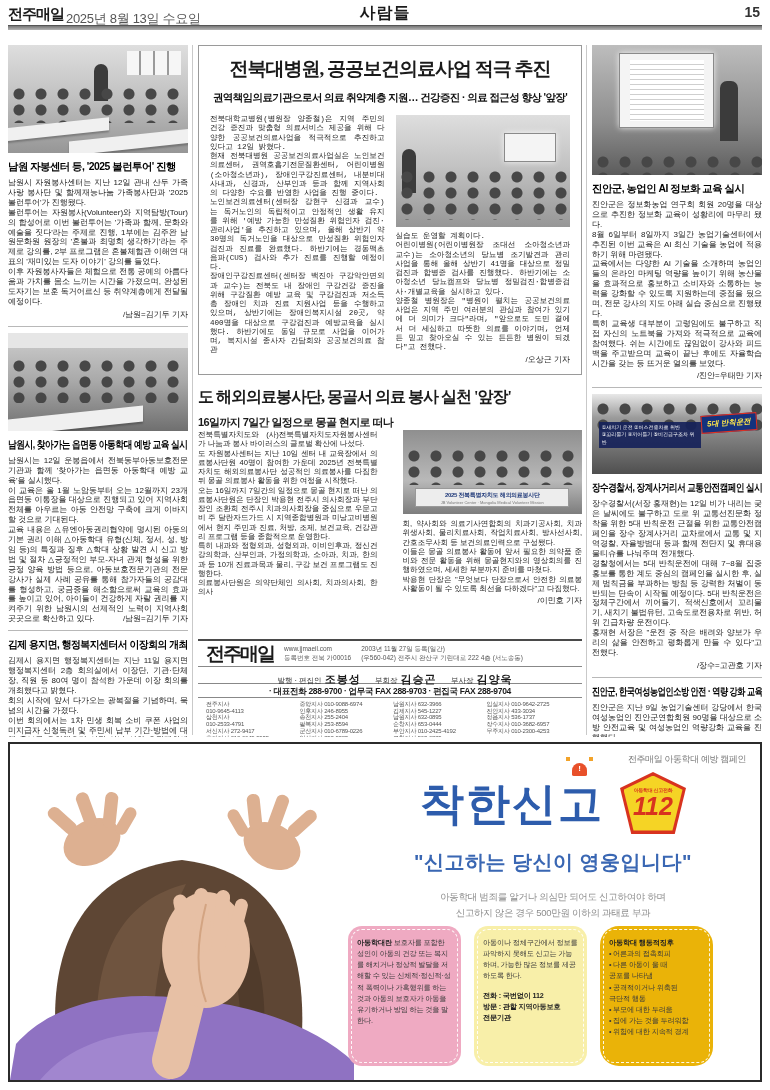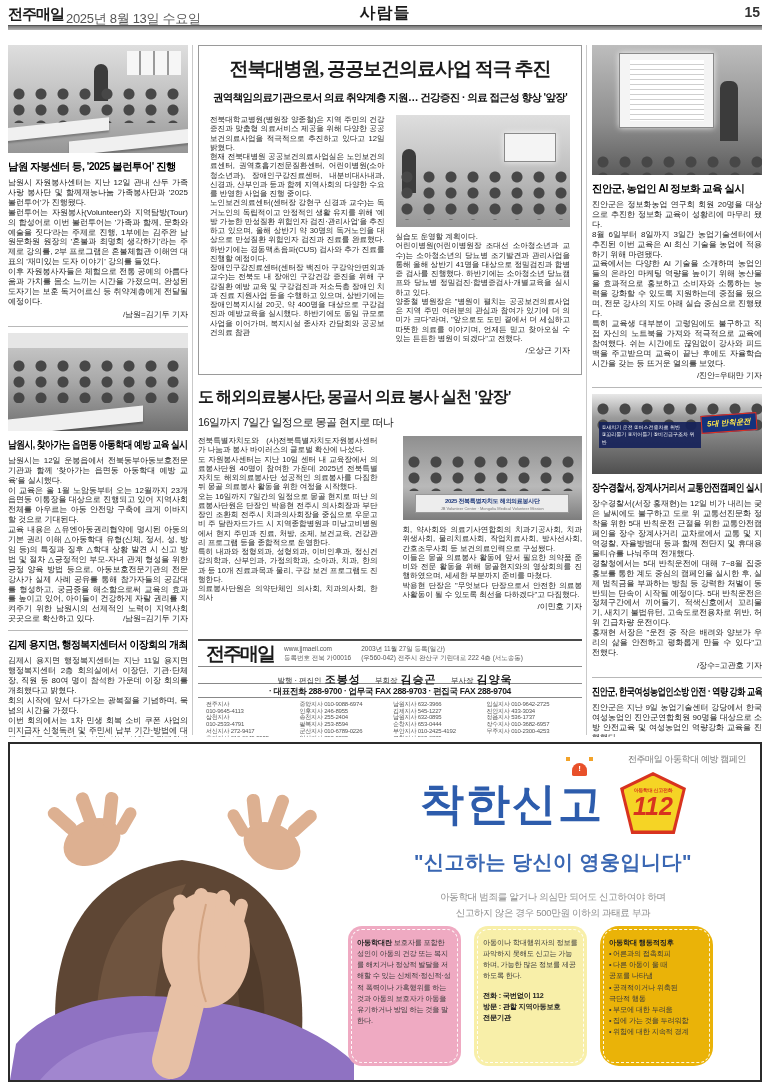--- a/index.html
+++ b/index.html
@@ -33,27 +33,27 @@
   .byline-in { float:right; font-size:8px; color:#222; }
   .divider { border-top:1px solid #b8b8b8; margin:6px 0; }
   .fit { display:block; white-space:nowrap; }
 
   
   .main-article { border:1px solid #9a9a9a; padding:10px 11px 0; height:330px; overflow:hidden; background:#fff; }
   .main-headline { font-family:"Liberation Serif","DejaVu Serif",serif; font-size:19px; font-weight:bold; text-align:center; letter-spacing:-1px; }
   .main-subhead { font-size:10.5px; font-weight:bold; text-align:center; margin-top:9px; letter-spacing:-0.6px; color:#111; }
   .main-cols { display:flex; gap:11px; margin-top:10px; }
   .main-col { width:50%; }
-  .main-col .body-text { font-size:7.6px; line-height:1.22; }
+  .main-col .body-text { font-size:7.6px; line-height:1.22;font-family:Liberation Mono, monospace; }
   .main-photo { height:112px; margin-bottom:5px; }
 
   
   .article2 { height:252px; overflow:hidden; margin-top:6px; }
   .a2-headline { font-family:"Liberation Serif","DejaVu Serif",serif; font-size:16px; font-weight:bold; letter-spacing:-1px; margin:6px 0 7px; }
-  .a2-subhead { font-size:11px; font-weight:normal; letter-spacing:-0.6px; margin-bottom:6px; }
+  .a2-subhead { font-size:11px; font-weight:bold; letter-spacing:-0.6px; margin-bottom:0; }
   .a2-cols { display:flex; gap:25px; }
   .a2-col { width:50%; }
   .a2-col .body-text { font-size:7.6px; line-height:1.22; }
   .a2-photo { height:84px; margin-bottom:5px; background:linear-gradient(180deg,#8f8f8f,#b9b9b9 60%,#7d7d7d); }
   .a2-banner { position:absolute; left:7%; right:7%; bottom:7px; background:#ededed; border:1px solid #999; padding:2px 2px 1px; text-align:center; }
   .a2-banner-main { font-size:6px; font-weight:bold; color:#203a7a; letter-spacing:-0.3px; }
   .a2-banner-sub { font-size:4px; color:#777; }
 
   
   .mh-box { border-top:2px solid #4a4a4a; border-bottom:2px solid #4a4a4a; margin-top:6px; height:112px; overflow:hidden; background:#fff; }
@@ -346,21 +346,21 @@
     <div class="slogan">"신고하는 당신이 영웅입니다"</div>
     <div class="ad-desc">아동학대 범죄를 알거나 의심만 되어도 신고하여야 하며
 신고하지 않은 경우 500만원 이하의 과태료 부과</div>
   </div>
 
   <div class="boxes">
     <div class="box box1">
       <span class="box-title">아동학대란</span><span class="box-body"> 보호자를 포함한 성인이 아동의 건강 또는 복지를 해치거나 정상적 발달을 저해할 수 있는 신체적·정신적·성적 폭력이나 가혹행위를 하는 것과 아동의 보호자가 아동을 유기하거나 방임 하는 것을 말한다.</span>
     </div>
     <div class="box box2">
-      <span class="box-body">아동이나 학대행위자의 정보를 파악하지 못해도 신고는 가능하며, 가능한 많은 정보를 제공하도록 한다.</span>
+      <span class="box-body">아동이나 정체구간에서 정보를 파악하지 못해도 신고는 가능하며, 가능한 많은 정보를 제공하도록 한다.</span>
       <div class="box2-contact">전화 : 국번없이 112
 방문 : 관할 지역아동보호
           전문기관</div>
     </div>
     <div class="box box3">
       <div class="box-title">아동학대 행동적징후</div>
       <div class="box3-items">• 어른과의 접촉회피
 • 다른 아동이 울 때
   공포를 나타냄
 • 공격적이거나 위축된

